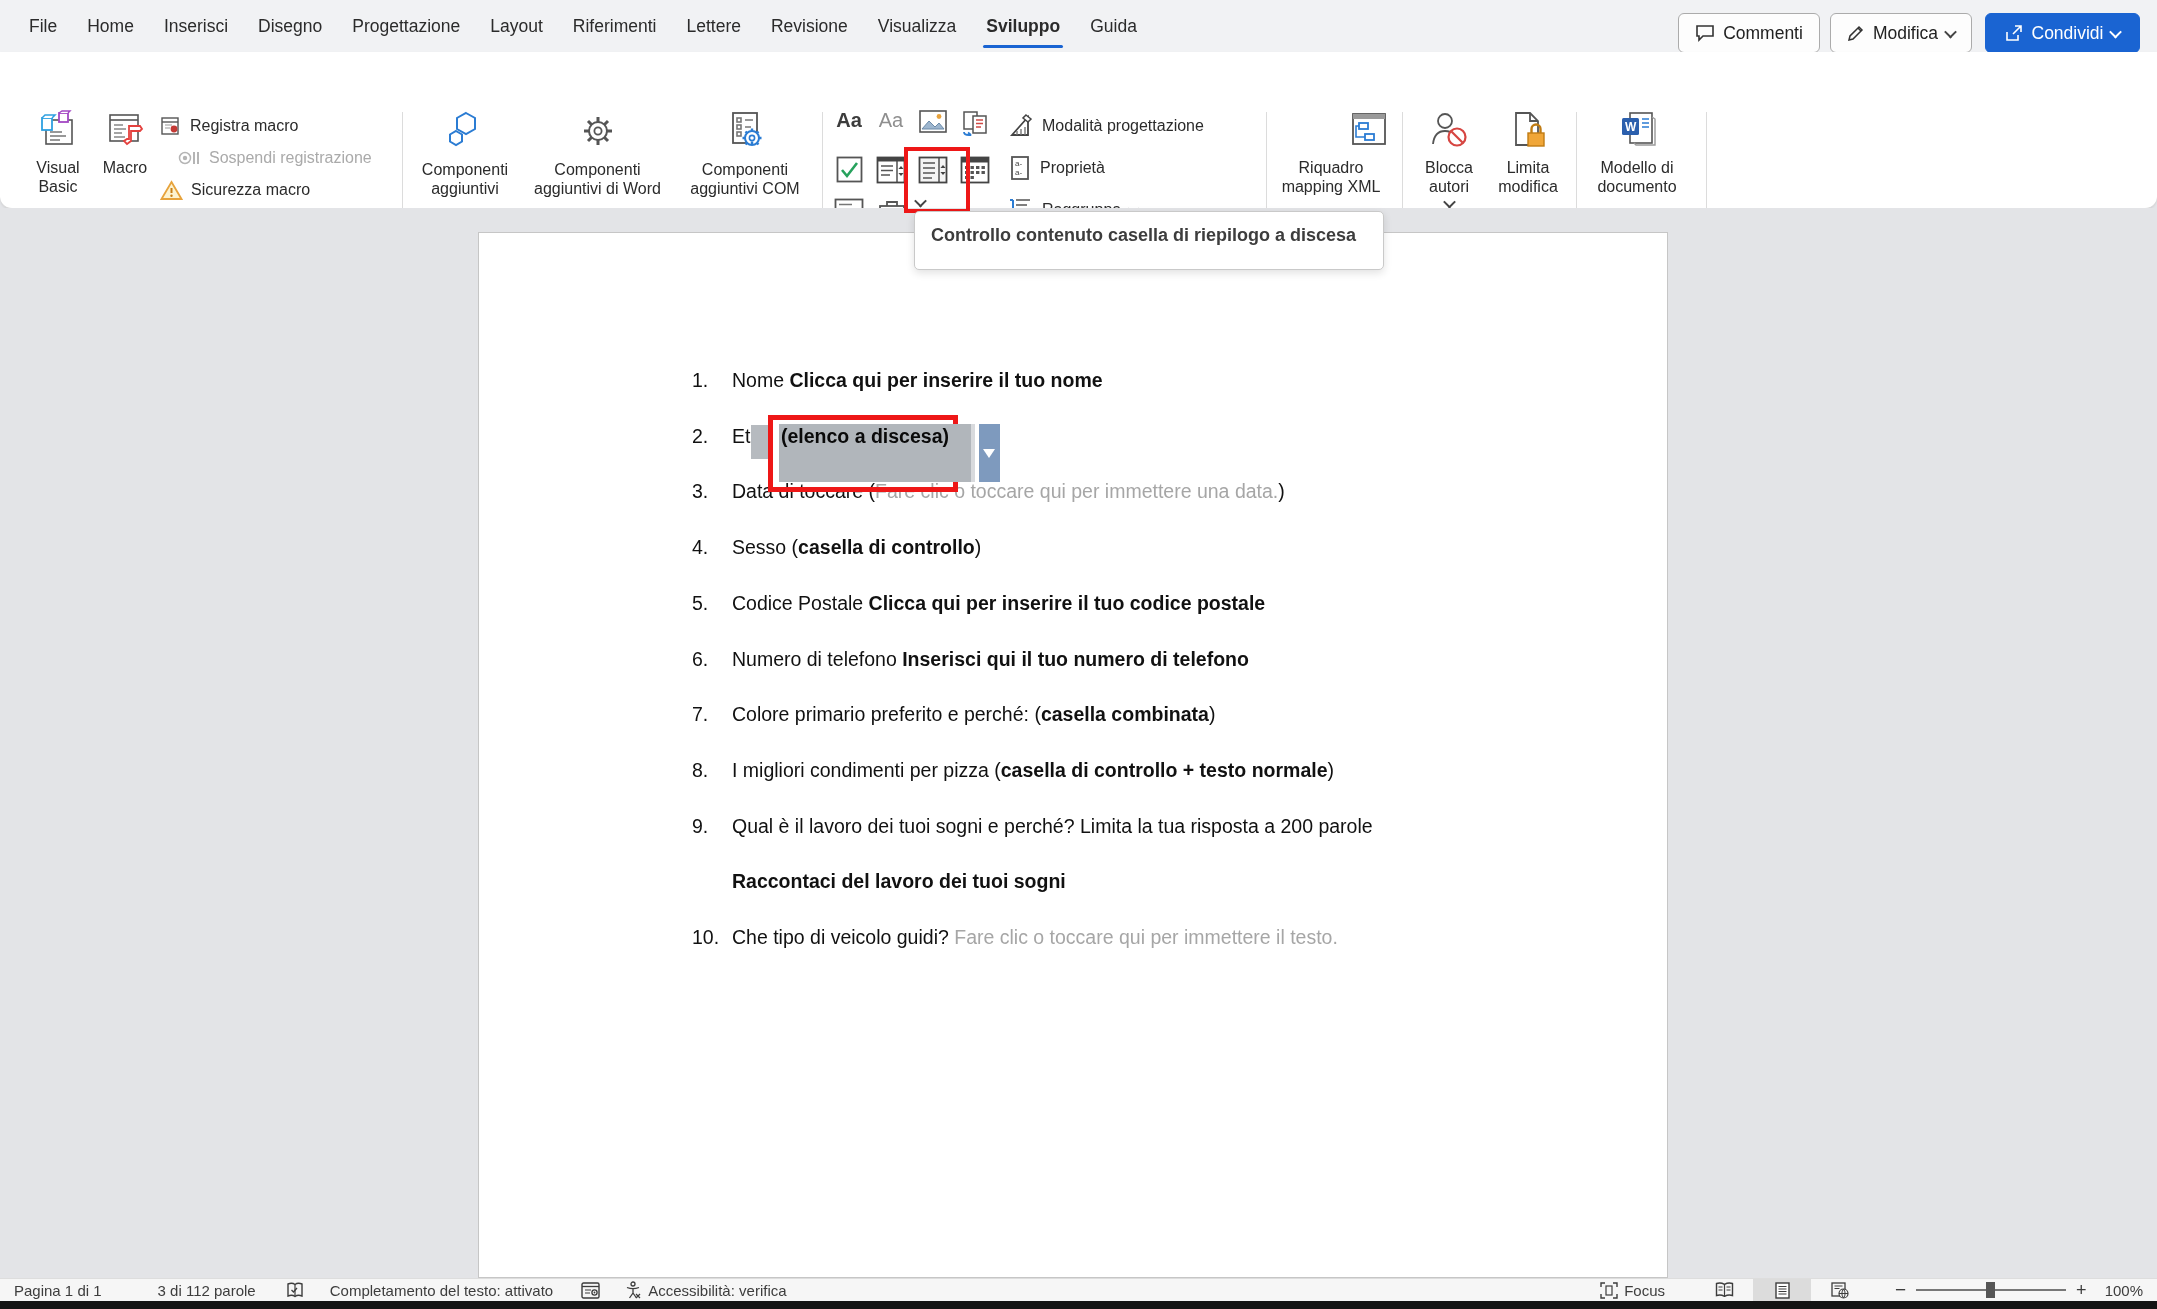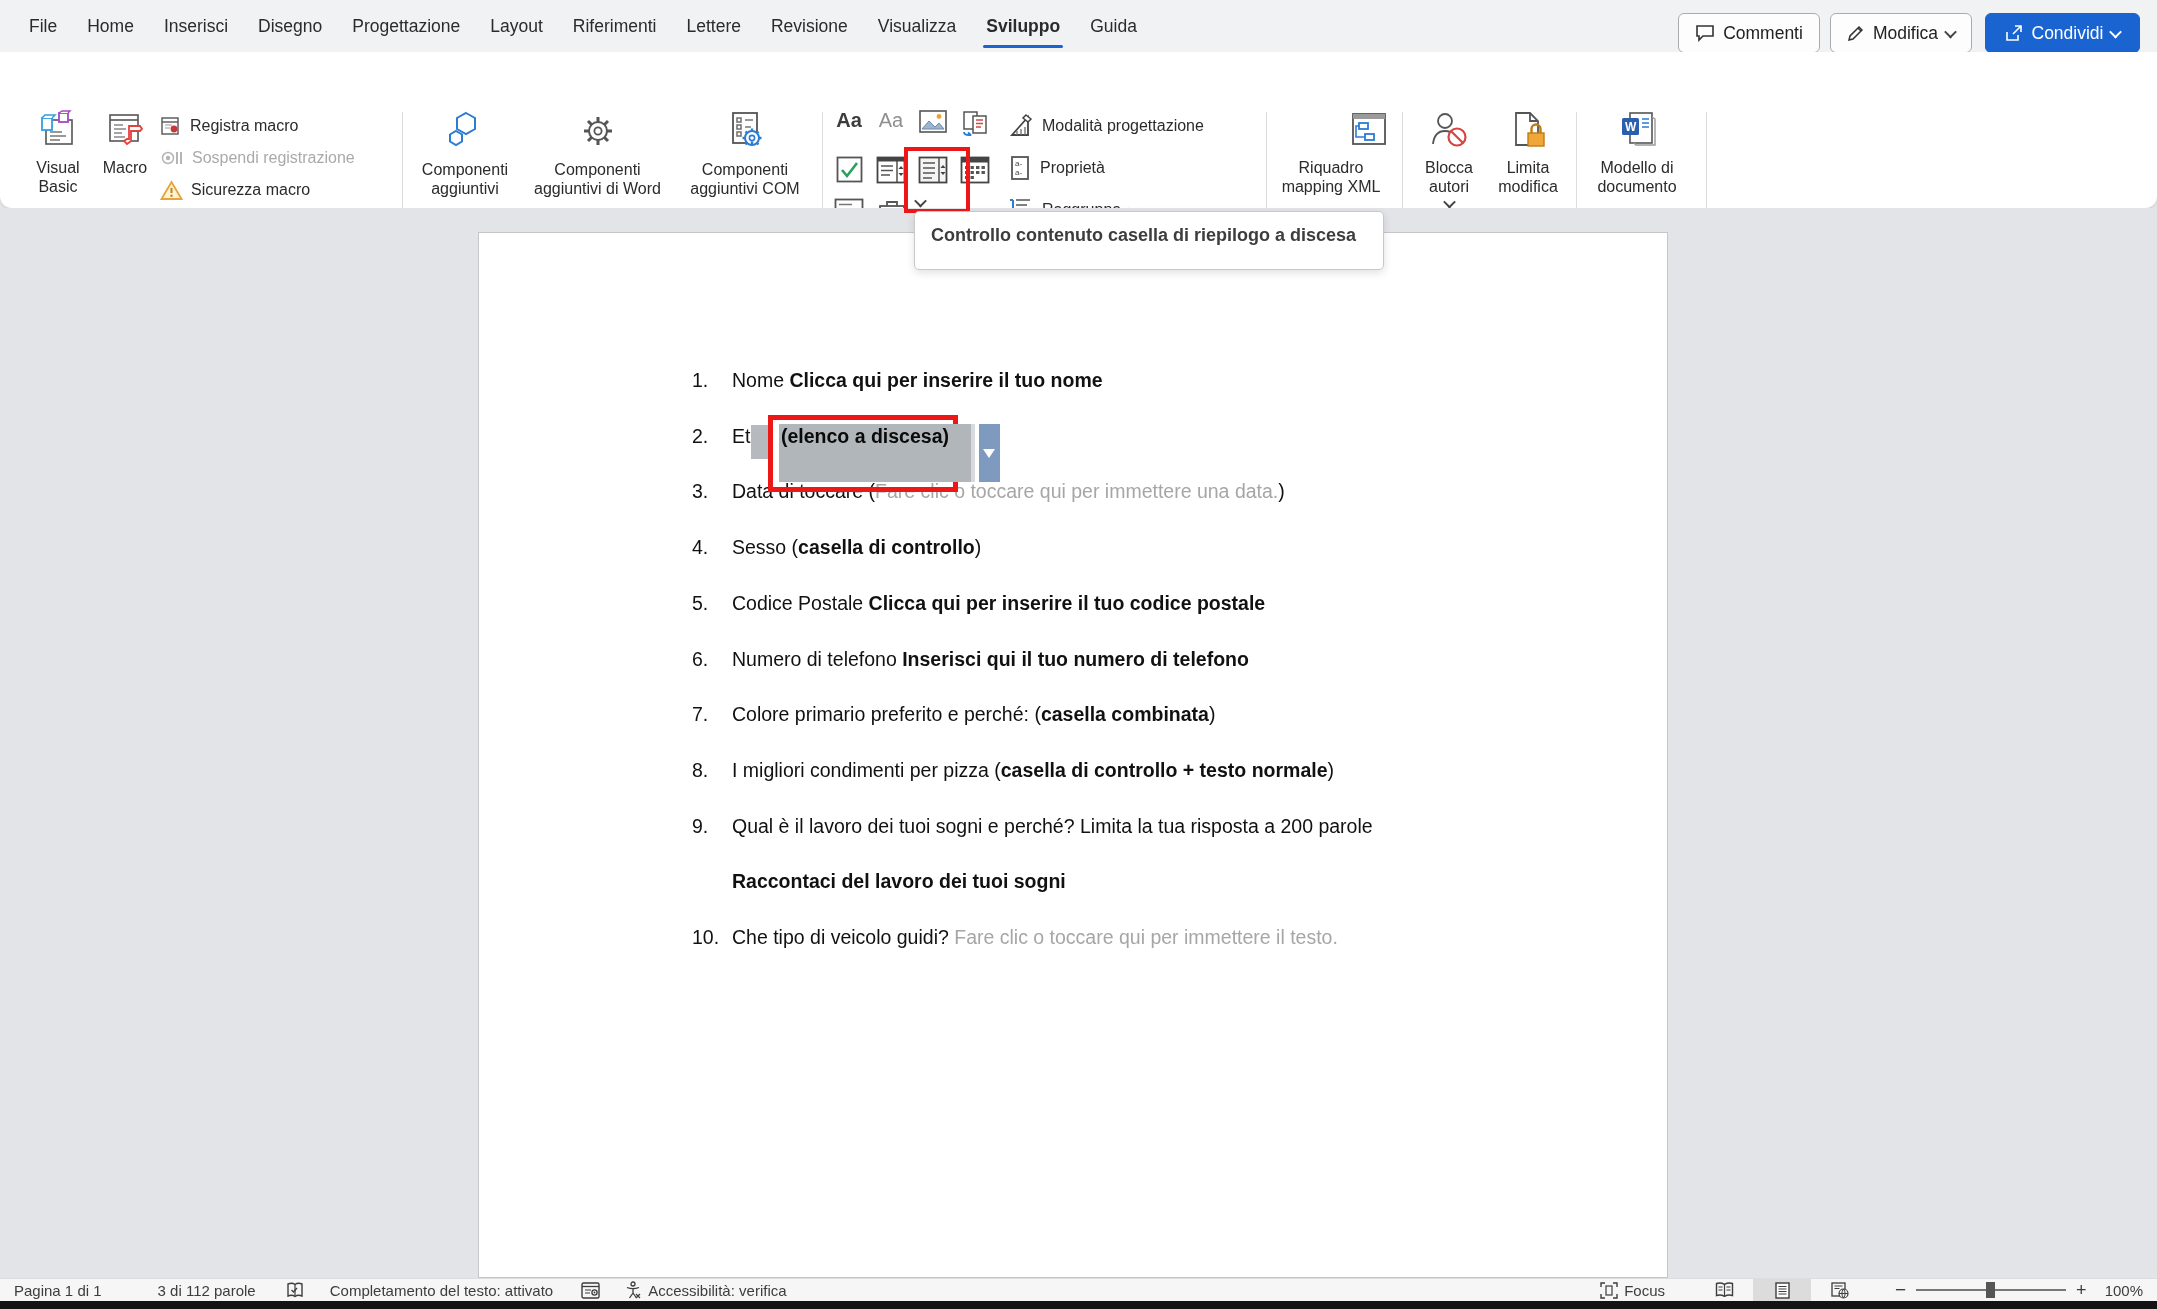--- a/index.html
+++ b/index.html
@@ -140,21 +140,21 @@
     <span class="icon">
       <svg width="22" height="22" viewBox="0 0 22 22">
           <rect x="2" y="3" width="16" height="16" fill="#fff" stroke="#555" stroke-width="1.4"></rect>
           <path d="M2 7h16" stroke="#555" stroke-width="1.4"></path>
           <path d="M5 10h7M5 13h5" stroke="#999" stroke-width="1.2"></path>
           <circle cx="14" cy="14" r="3.4" fill="#c43a36"></circle>
         </svg>
     </span>
     <span>Registra macro</span>
   </div>
-  <div class="smallbtn disabled" style="left:160px;top:92px;">
+  <div class="smallbtn disabled" style="left:177px;top:92px;">
     <span class="icon">
       <svg width="24" height="20" viewBox="0 0 24 20">
           <circle cx="8" cy="10" r="5.5" fill="none" stroke="#b5b5b5" stroke-width="1.5"></circle>
           <circle cx="8" cy="10" r="2.2" fill="#b5b5b5"></circle>
           <path d="M17 4v12M21 4v12" stroke="#b5b5b5" stroke-width="2"></path>
         </svg>
     </span>
     <span>Sospendi registrazione</span>
   </div>
   <div class="smallbtn" style="left:160px;top:124px;">

